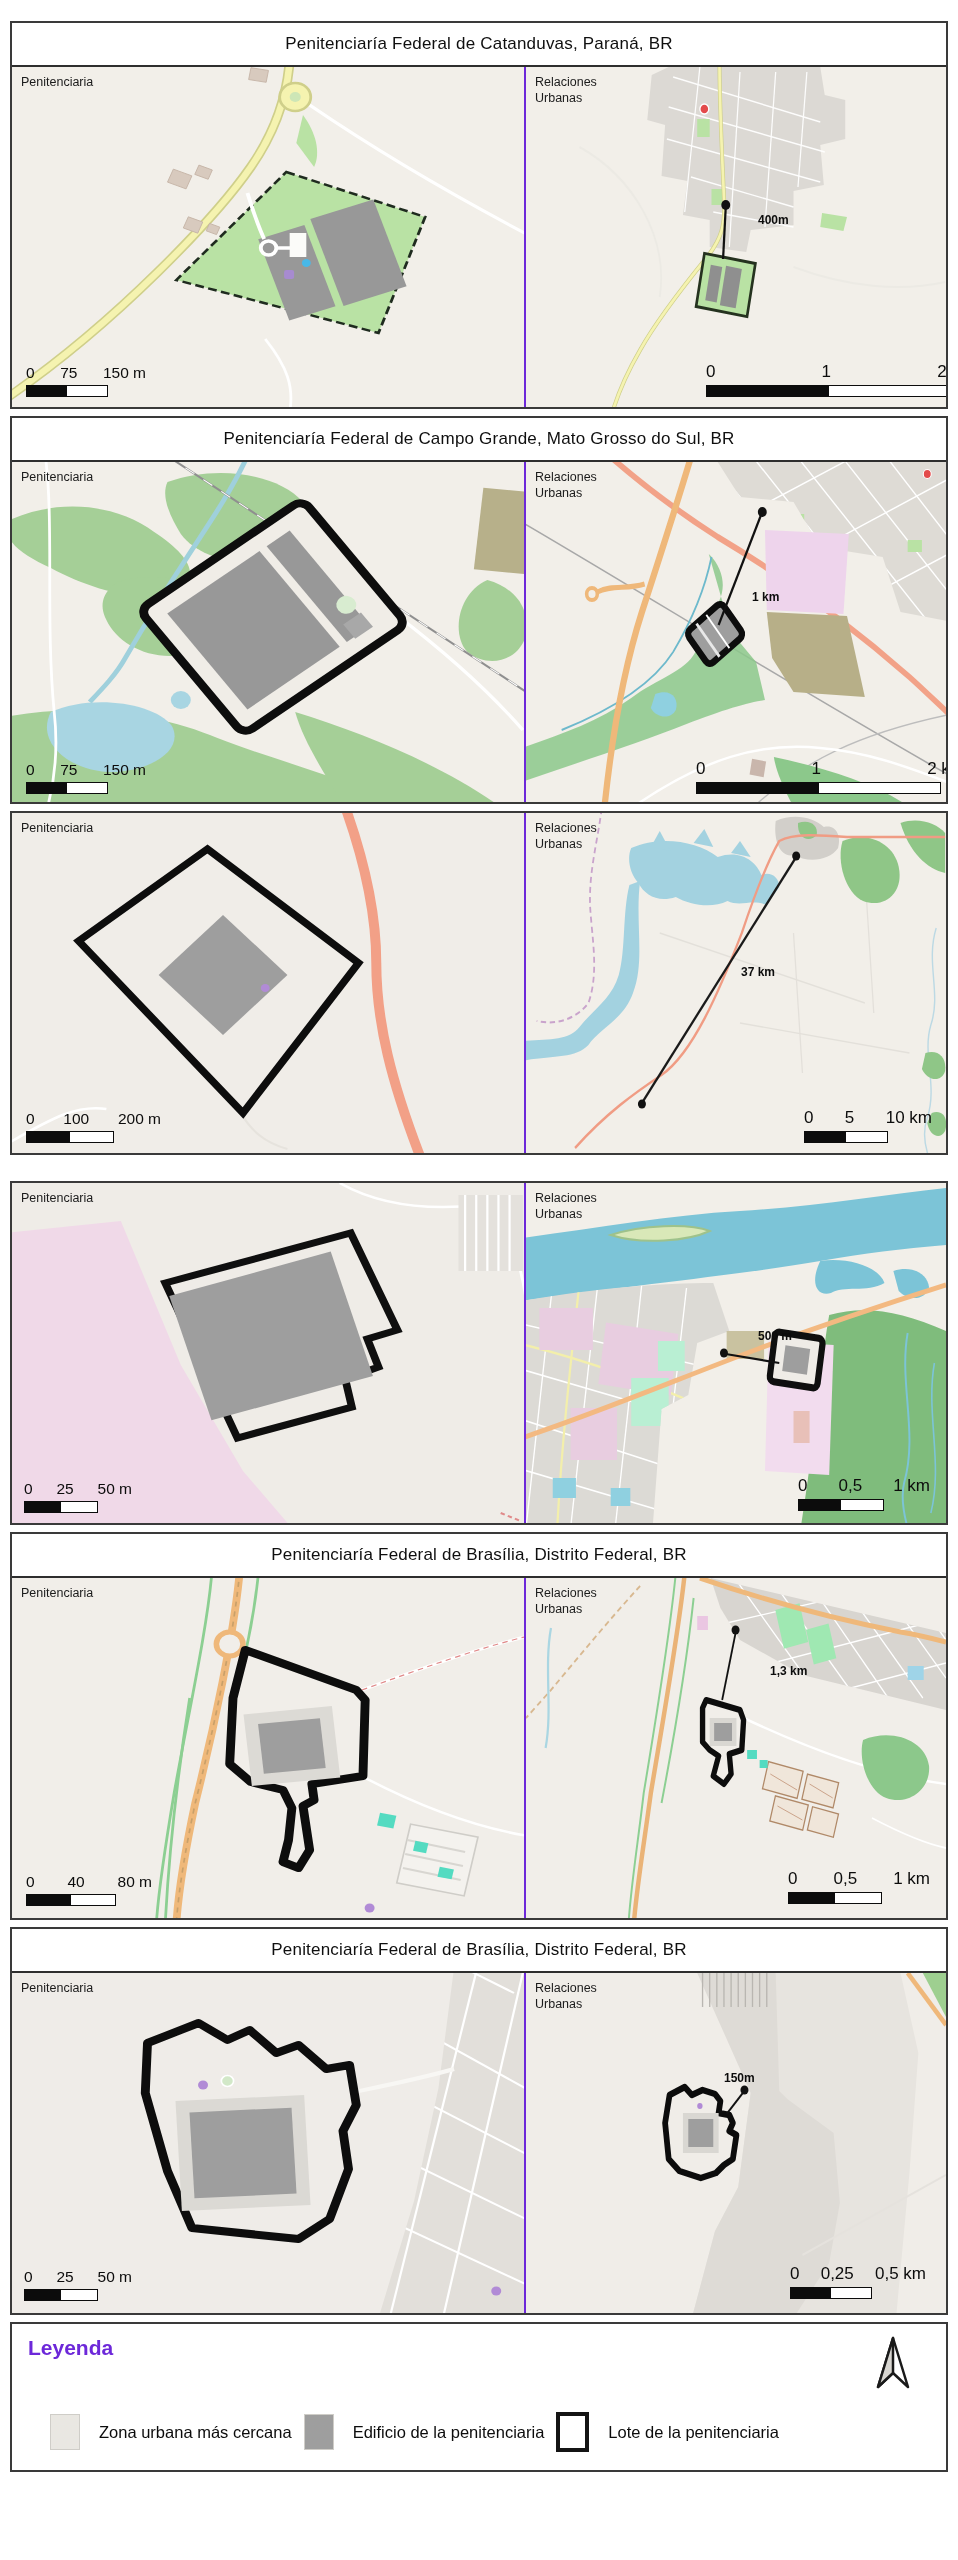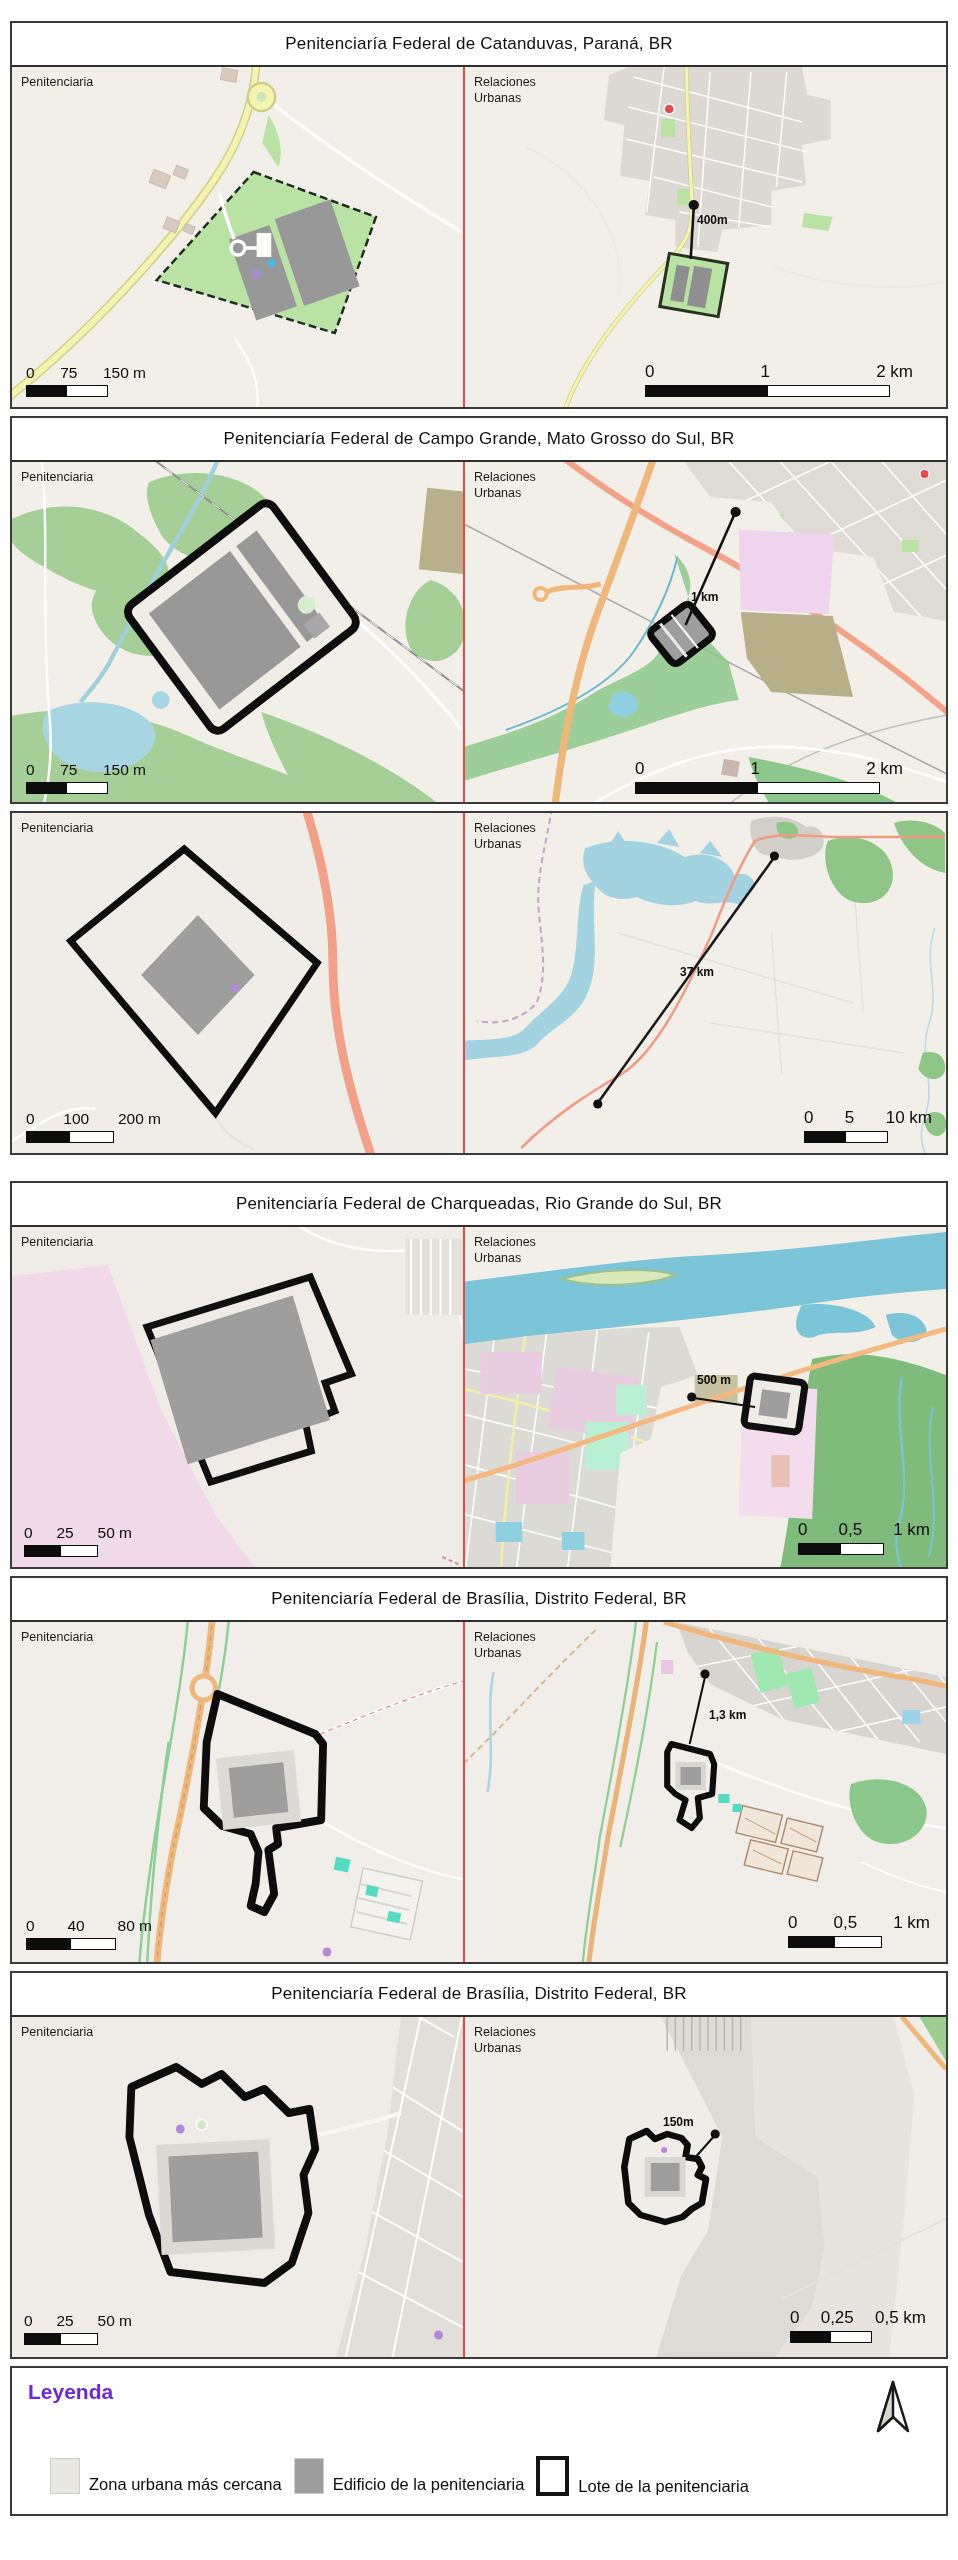--- a/index.html
+++ b/index.html
@@ -5,37 +5,37 @@
   *{box-sizing:border-box;margin:0;padding:0}
   html,body{background:#ffffff}
   body{font-family:"Liberation Sans",sans-serif;color:#111}
   .page{width:958px;height:2560px;padding:21px 10px 10px;overflow:hidden;background:#fff}
   .panel{border:2px solid #3a3a3a;background:#7dd3fc;margin-bottom:7px}
   .panel.gap-after{margin-bottom:26px}
   .panel-title{height:44px;display:flex;align-items:center;justify-content:center;
     font-size:17px;color:#0f0f0f;background:#fff;border-bottom:2px solid #2e2e2e;letter-spacing:.2px}
   .maps{display:flex;height:340px}
   .map{position:relative;overflow:hidden;background:#f2efe9}
-  .map.left{width:453px;flex:none;border-right:2px solid #ef4444}
+  .map.left{width:514px;flex:none;border-right:2px solid #6d28d9}
   .map.right{flex:1}
   .map svg{position:absolute;left:0;top:0;width:100%;height:100%;display:block}
   .map-label{position:absolute;top:7px;left:9px;font-size:12.5px;color:#1b1b1b;line-height:1.3;z-index:4}
   .map-label.wrap{width:80px}
   .distance-label{position:absolute;font-size:12px;font-weight:700;color:#0c0c0c;z-index:4;white-space:nowrap}
   .scalebar{position:absolute;z-index:5}
   .scale-labels{display:flex;justify-content:space-between;font-size:15.5px;color:#0c0c0c;margin-bottom:3px;white-space:nowrap}
   .scalebar.big .scale-labels{font-size:17px}
   .scale-track{height:12px;border:1.5px solid #0c0c0c;background:#fff;display:flex;overflow:hidden}
   .scale-track i{display:block;height:100%}
   .scale-track .b{background:#0c0c0c;width:50%}
   .scale-track .w{background:#fff;width:50%}
   .legendbox{border:2px solid #3a3a3a;background:#fff;position:relative;height:150px;padding:12px 16px}
   .legend-title{font-size:21px;font-weight:700;color:#6d28d9}
   .legend-items{position:absolute;left:38px;right:40px;bottom:18px;display:flex;align-items:center;gap:12px}
-  .legend-item{display:flex;align-items:flex-end;gap:9px;font-size:16.5px;color:#0c0c0c;white-space:nowrap}
+  .legend-item{display:flex;align-items:center;gap:19px;font-size:16.5px;color:#0c0c0c;white-space:nowrap}
   .swatch{width:30px;height:36px;border:1px solid #cfcdc8}
   .swatch.lote{width:33px;height:40px;border:4px solid #141414}
   .north{position:absolute;right:30px;top:10px;width:46px;height:58px}
 </style>
 </head>
 <body>
 
 <div class="page">
 
   <section class="panel">
@@ -306,21 +306,20 @@
           <div class="scale-track" style="width:84px">
               <i class="b"></i>
               <i class="w"></i>
             </div>
         </div>
       </div>
     </div>
   </section>
 
   <section class="panel">
-    <div class="panel-title">Penitenciaría Federal de Charqueadas, Rio Grande do Sul, BR</div>
     <div class="maps">
       <div class="map left">
         <svg viewBox="0 0 461 340" preserveAspectRatio="none">
           <rect width="461" height="340" fill="#efece7"></rect>
           <polygon points="-6,50 98,38 152,182 208,288 252,345 -6,345" fill="#f0d9e8"></polygon>
           <path d="M295,0 C330,22 372,28 422,22 C450,42 460,85 465,135" stroke="#ffffff" stroke-width="2.5" fill="none"></path>
           <g>
             <rect x="402" y="12" width="58" height="76" fill="#e4e1dc"></rect>
             <g stroke="#ffffff" stroke-width="2">
                 <line x1="408" y1="12" x2="408" y2="88"></line>

